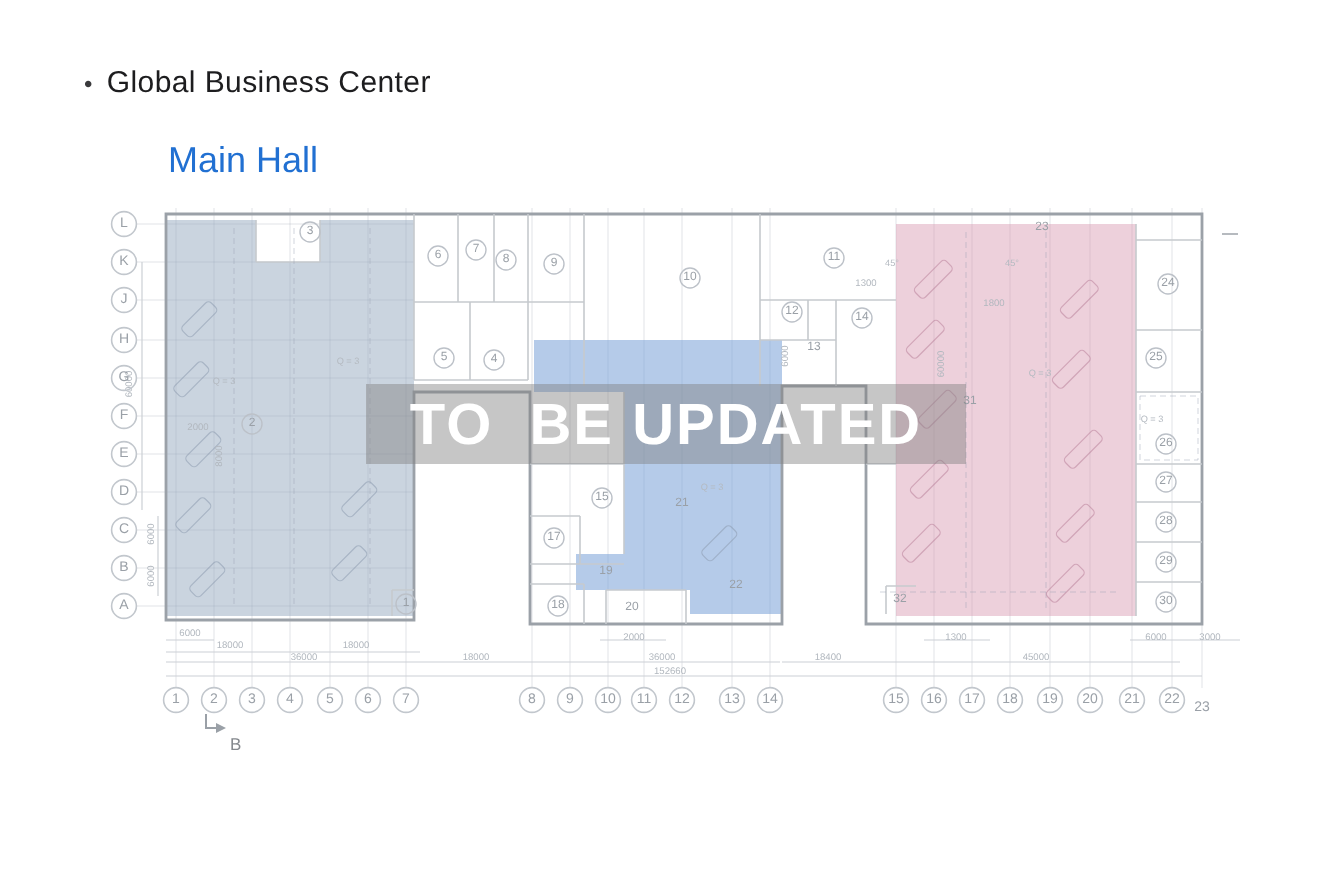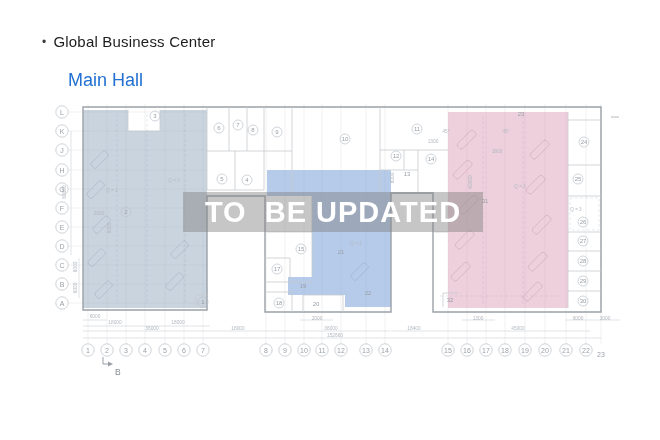--- a/index.html
+++ b/index.html
@@ -1,21 +1,21 @@
 <!DOCTYPE html>
 <html><head>
 <meta charset="utf-8">
 <style>
   html,body{margin:0;padding:0;background:#fff;}
   .page{position:relative;width:660px;height:440px;background:#ffffff;overflow:hidden;
         font-family:"Liberation Sans",sans-serif;}
   .hdr-title{position:absolute;left:42px;top:33px;font-size:15px;color:#1d1d1f;
              letter-spacing:.2px;display:flex;align-items:center;}
   .hdr-title .bullet{font-size:12px;margin-right:7px;color:#3a3a3c;}
-  .hdr-sub{position:absolute;left:68px;top:70px;font-size:18px;font-weight:500;
+  .hdr-sub{position:absolute;left:84px;top:70px;font-size:18px;font-weight:500;
            color:#2170d2;cursor:pointer;}
   svg{position:absolute;left:0;top:0;}
   .t{font-family:"Liberation Sans",sans-serif;fill:#9aa0a7;}
   .gtext{font-size:7px;}
   .rtext{font-size:6px;}
   .dtext{font-size:4.8px;fill:#b2b8bf;}
   .ntext{font-size:4.6px;fill:#b4bac1;}
   .btext{font-size:8.5px;fill:#85898e;}
   .gcirc{fill:#ffffff;fill-opacity:.0;stroke:#c2c7cd;stroke-width:.8;}
   .rcirc{fill:none;stroke:#bcc1c8;stroke-width:.7;}

